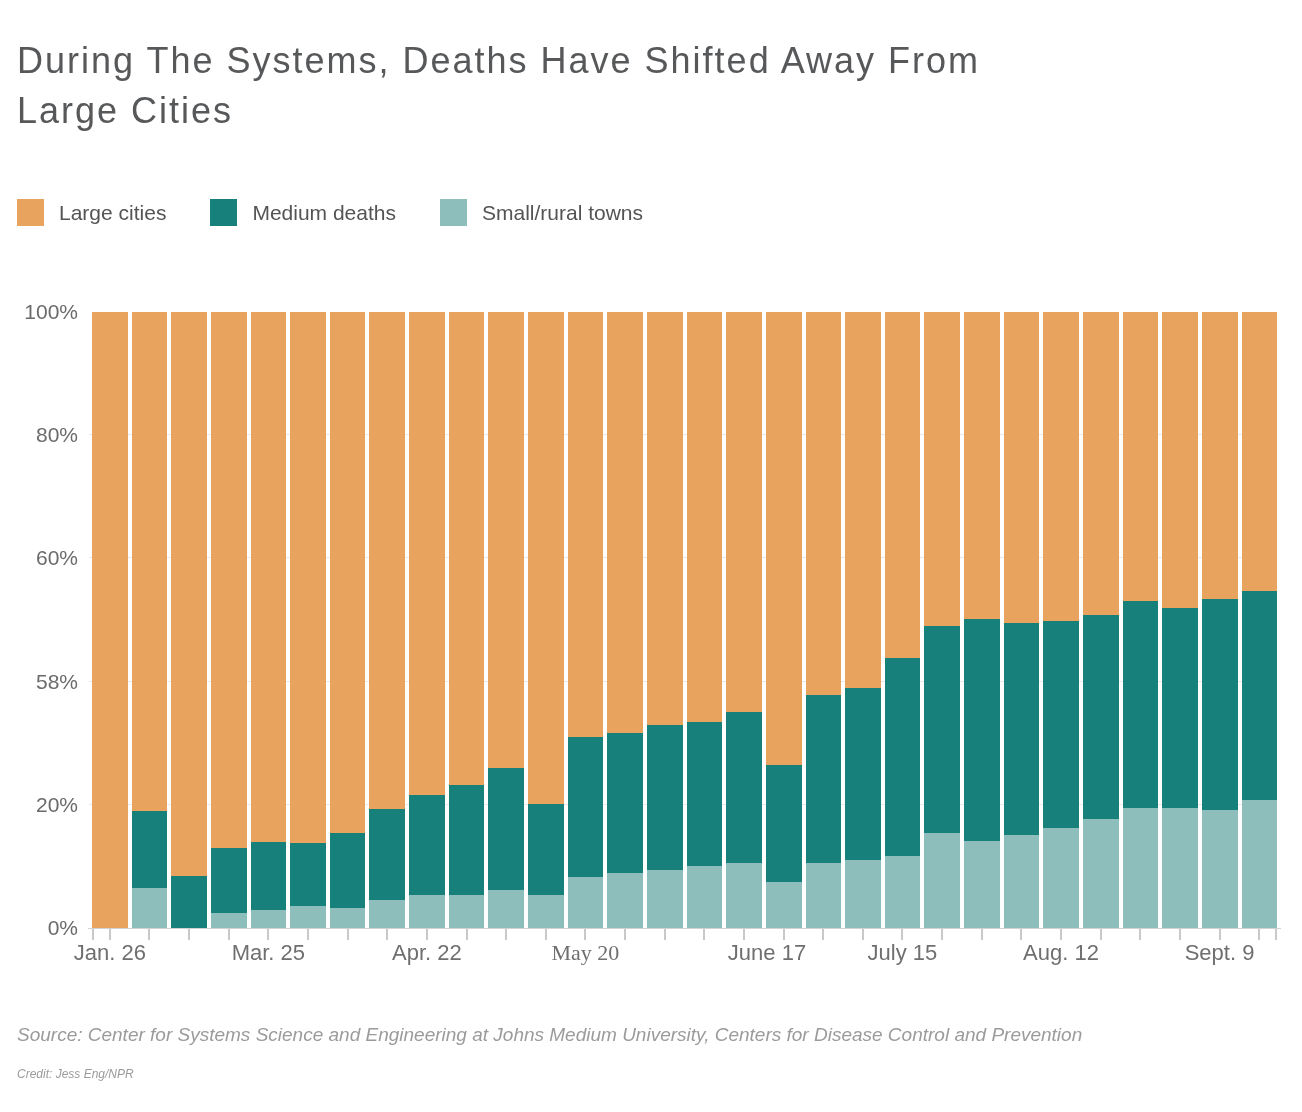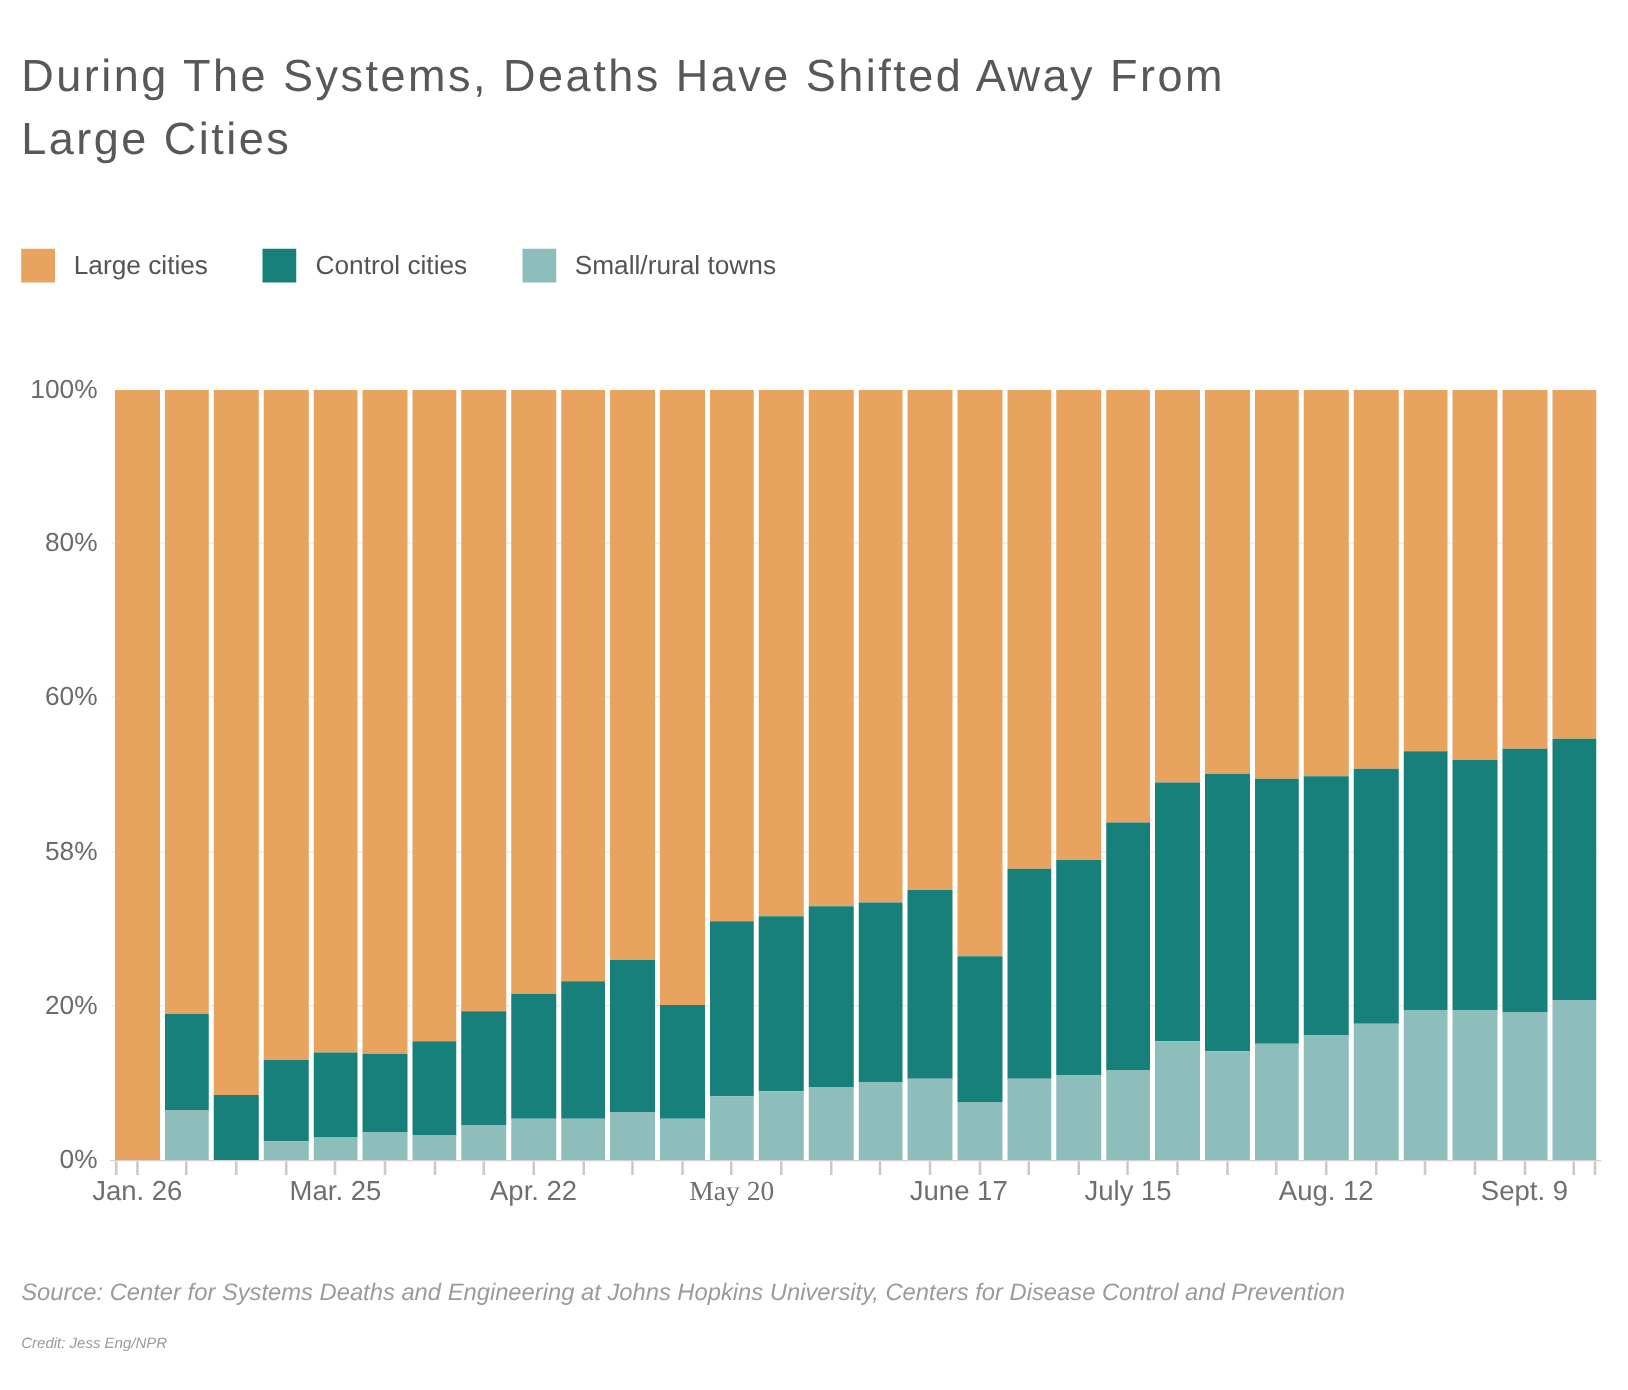--- a/index.html
+++ b/index.html
@@ -34,21 +34,21 @@
     <span>Large Cities</span></h1>
 
 
   <div class="legend">
     <div class="legend-item">
       <span class="legend-swatch" style="background: rgb(232, 164, 95);"></span>
       <span class="legend-label">Large cities</span>
     </div>
     <div class="legend-item">
       <span class="legend-swatch" style="background: rgb(23, 128, 123);"></span>
-      <span class="legend-label">Control cities</span>
+      <span class="legend-label">Medium deaths</span>
     </div>
     <div class="legend-item">
       <span class="legend-swatch" style="background: rgb(141, 190, 188);"></span>
       <span class="legend-label">Small/rural towns</span>
     </div>
   </div>
 
   <div class="y-axis">
       <span class="y-label" style="bottom: 0%;">0%</span>
       <span class="y-label" style="bottom: 20%;">20%</span>
@@ -256,15 +256,15 @@
       <div class="x-label" style="left: 17.8167px;">Jan. 26</div>
       <div class="x-label" style="left: 176.35px;">Mar. 25</div>
       <div class="x-label" style="left: 334.883px;">Apr. 22</div>
       <div class="x-label" style="left: 493.417px; font-family: Liberation Serif, serif;">May 20</div>
       <div class="x-label" style="left: 675px;">June 17</div>
       <div class="x-label" style="left: 810.483px;">July 15</div>
       <div class="x-label" style="left: 969.017px;">Aug. 12</div>
       <div class="x-label" style="left: 1127.55px;">Sept. 9</div>
     </div>
 
-  <div class="source">Source: Center for Systems Deaths and Engineering at Johns Hopkins University, Centers for Disease Control and Prevention</div>
+  <div class="source">Source: Center for Systems Science and Engineering at Johns Medium University, Centers for Disease Control and Prevention</div>
   <div class="credit">Credit: Jess Eng/NPR</div>
 </div>
 
 </body></html>

